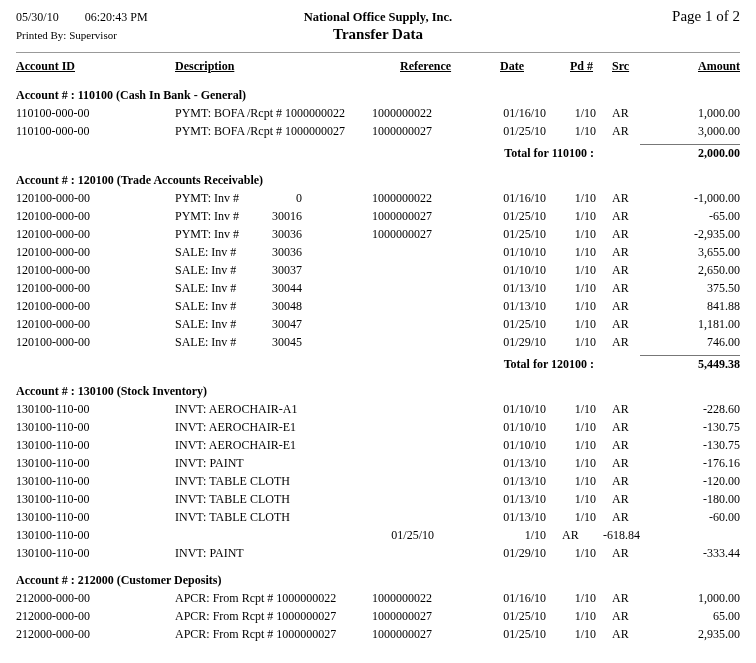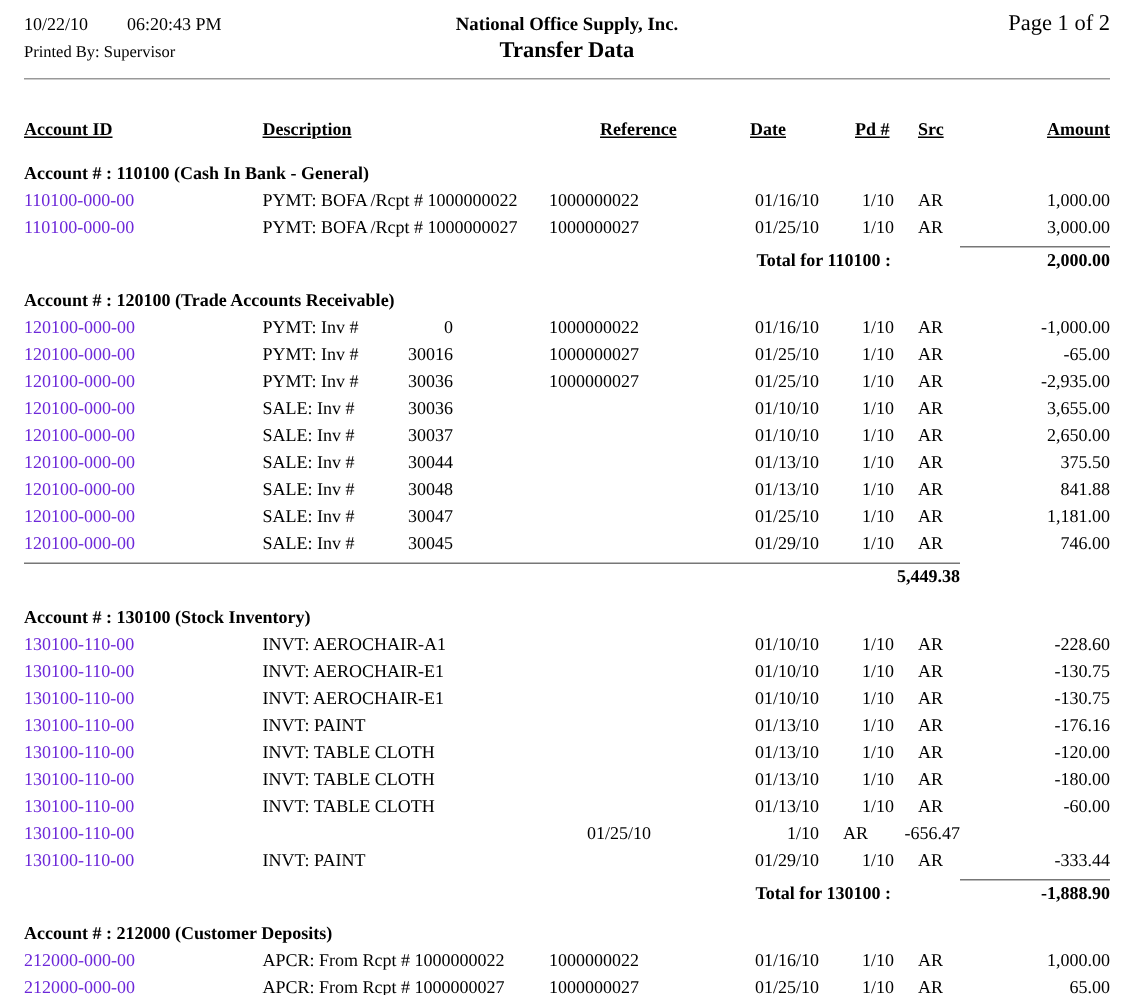--- a/index.html
+++ b/index.html
@@ -21,38 +21,38 @@
   .hdr-printedby{width:230px;white-space:nowrap;font-size:11px;}
   .hdr-title{flex:1;text-align:center;font-weight:bold;font-size:15px;font-family:Liberation Serif, serif;}
   .hdr-right-spacer{width:230px;}
 
   
   .head-row,.row{
     display:grid;
     grid-template-columns:159px 191px 72px 112px 50px 40px 100px;
     align-items:baseline;
   }
-  .head-row{margin-top:26px;height:20px;font-weight:bold;}
+  .head-row{margin-top:6px;height:20px;font-weight:bold;}
   .head-row .hcell span{text-decoration:underline;white-space:nowrap;}
   .h-ref{padding-left:34px;}
   .h-date{padding-left:62px;}
   .h-pd{padding-left:20px;}
   .h-src{padding-left:12px;}
   .h-amt{text-align:right;}
 
   
   .section-heading{font-weight:bold;margin-top:9px;height:18px;white-space:nowrap;}
   .row{height:18px;white-space:nowrap;}
   .cell{overflow:visible;}
-  .acct{color:#6d28d9;cursor:pointer;}
+  .acct{color:#000000;cursor:pointer;}
   .desc{display:flex;}
   .d1{min-width:72px;white-space:nowrap;}
   .d2.num{width:55px;text-align:right;white-space:nowrap;}
   .d2.txt{white-space:nowrap;}
-  .ref{text-align:left;}
+  .ref{text-align:center;}
   .date{text-align:right;padding-right:4px;}
   .pd{text-align:right;padding-right:4px;}
   .src{padding-left:12px;}
   .amt{text-align:right;}
 
   
   .total-row{
     display:grid;
     grid-template-columns:1fr 100px;
     height:20px;align-items:baseline;
@@ -62,21 +62,21 @@
   .tlabel{text-align:right;padding-right:46px;white-space:nowrap;}
   .tamount{text-align:right;border-top:1px solid #777;padding-top:1px;}
 </style>
 </head>
 <body>
 
 <div class="page">
 
   <div class="rpt-header">
     <div class="hdr-line1">
-      <span class="hdr-datetime"><span>10/22/10</span><span class="hdr-time">06:20:43 PM</span></span>
+      <span class="hdr-datetime"><span>05/30/10</span><span class="hdr-time">06:20:43 PM</span></span>
       <span class="hdr-company">National Office Supply, Inc.</span>
       <span class="hdr-page">Page 1 of  2</span>
     </div>
     <div class="hdr-line2">
       <span class="hdr-printedby">Printed By: Supervisor</span>
       <span class="hdr-title">Transfer Data</span>
       <span class="hdr-right-spacer"></span>
     </div>
   </div>
 
@@ -223,20 +223,21 @@
           <div class="d1">SALE: Inv #</div>
           <div class="d2 num">30045</div>
         </div>
         <div class="cell ref"></div>
         <div class="cell date">01/29/10</div>
         <div class="cell pd">1/10</div>
         <div class="cell src">AR</div>
         <div class="cell amt">746.00</div>
       </div>
       <div class="total-row">
+        <div class="tlabel">Total for 120100 :</div>
         <div class="tamount">5,449.38</div>
       </div>
       <div class="section-heading">Account # : 130100 (Stock Inventory)</div>
       <div class="row">
         <div class="cell acct">130100-110-00</div>
         <div class="cell desc">
           <div class="d1">INVT: AEROCHAIR-A1</div>
         </div>
         <div class="cell ref"></div>
         <div class="cell date">01/10/10</div>
@@ -309,36 +310,32 @@
         <div class="cell pd">1/10</div>
         <div class="cell src">AR</div>
         <div class="cell amt">-60.00</div>
       </div>
       <div class="row">
         <div class="cell acct">130100-110-00</div>
         <div class="cell ref"></div>
         <div class="cell date">01/25/10</div>
         <div class="cell pd">1/10</div>
         <div class="cell src">AR</div>
-        <div class="cell amt">-656.47</div>
+        <div class="cell amt">-618.84</div>
       </div>
       <div class="row">
         <div class="cell acct">130100-110-00</div>
         <div class="cell desc">
           <div class="d1">INVT: PAINT</div>
         </div>
         <div class="cell ref"></div>
         <div class="cell date">01/29/10</div>
         <div class="cell pd">1/10</div>
         <div class="cell src">AR</div>
         <div class="cell amt">-333.44</div>
-      </div>
-      <div class="total-row">
-        <div class="tlabel">Total for 130100 :</div>
-        <div class="tamount">-1,888.90</div>
       </div>
       <div class="section-heading">Account # : 212000 (Customer Deposits)</div>
       <div class="row">
         <div class="cell acct">212000-000-00</div>
         <div class="cell desc">
           <div class="d1">APCR: From Rcpt # 1000000022</div>
         </div>
         <div class="cell ref">1000000022</div>
         <div class="cell date">01/16/10</div>
         <div class="cell pd">1/10</div>

